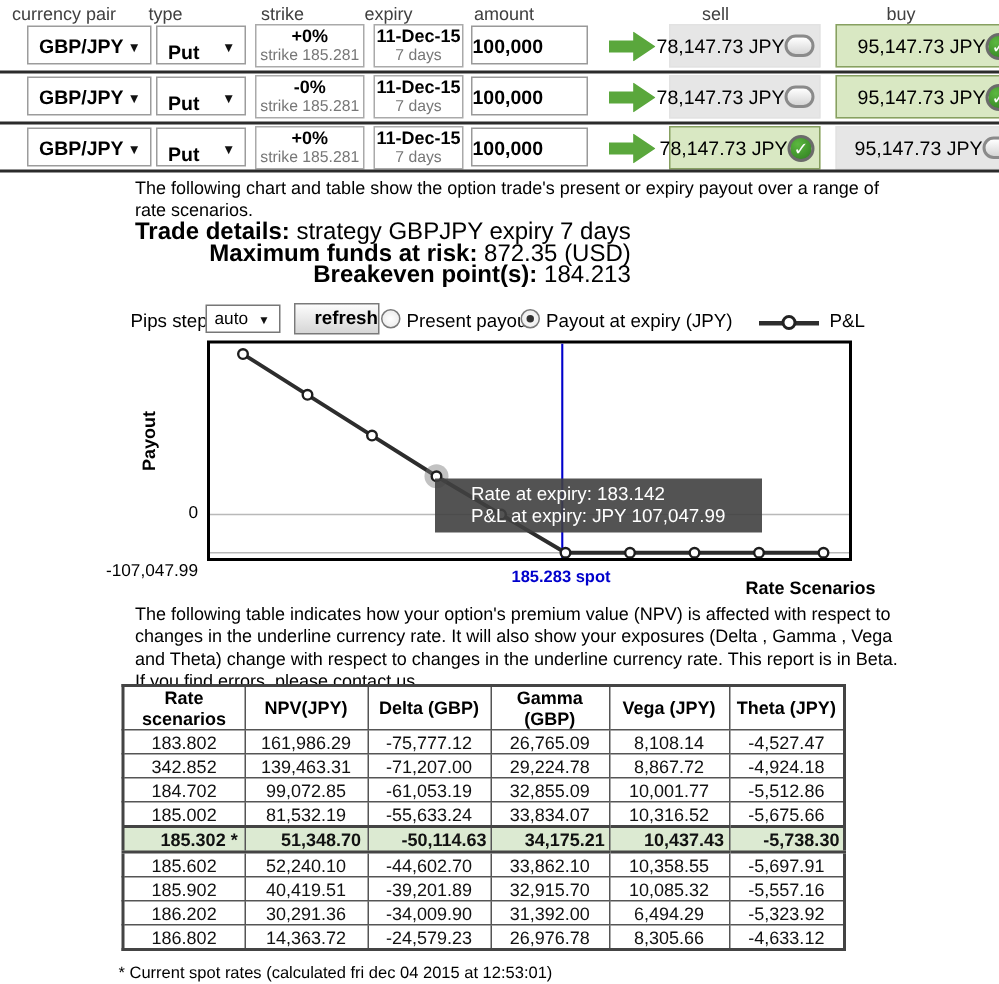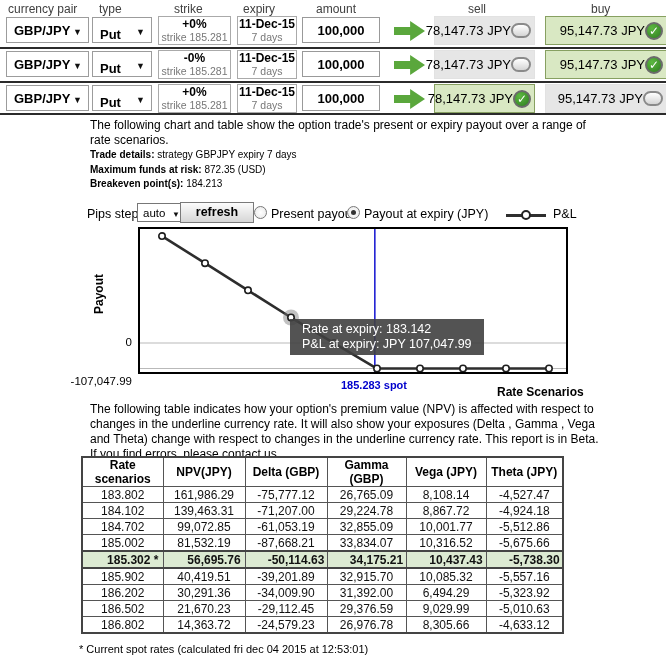--- a/index.html
+++ b/index.html
@@ -2,74 +2,74 @@
 <html><head>
 <meta charset="utf-8">
 <style>
   html,body{margin:0;padding:0;}
   body{
     width:666px;height:656px;position:relative;background:#fff;overflow:hidden;
     font-family:"Liberation Sans","DejaVu Sans",sans-serif;color:#000;
   }
   
   .col-head{position:absolute;top:2px;font-size:12px;color:#404040;}
-  .order-row{position:absolute;left:4px;width:568px;height:31px;}
+  .order-row{position:absolute;left:16px;width:568px;height:31px;}
   .sep{position:absolute;left:0;width:666px;height:2px;background:#2b2b2b;}
   .sel{position:absolute;top:1px;height:26px;border:1px solid #9c9c9c;background:#fff;
        display:flex;align-items:center;padding-left:7px;font-size:13px;font-weight:bold;box-sizing:border-box;}
   .sel1{left:2px;width:83px;}
   .sel2{left:88px;width:60px;align-items:flex-end;}
   .caret{position:absolute;right:6px;top:50%;transform:translateY(-50%);}
   .caret::after{content:"▼";font-size:9px;color:#111;}
   .twoline{position:absolute;top:0;height:29px;border:1px solid #aaa;background:#fff;
        display:flex;flex-direction:column;align-items:center;justify-content:center;box-sizing:border-box;}
   .strike{left:154px;width:73px;}
   .expiry{left:233px;width:60px;}
   .l1{font-size:12px;font-weight:bold;line-height:13px;}
   .l2{font-size:10.5px;color:#777;line-height:12px;}
   .amount{position:absolute;left:298px;top:1px;width:78px;height:26px;border:1px solid #999;
-       text-align:center;font-size:13px;font-weight:bold;font-family:inherit;box-sizing:border-box;padding:0;background:#fff;}
+       font-size:13px;font-weight:bold;font-family:inherit;box-sizing:border-box;padding:0;background:#fff;}
   .arrow{position:absolute;left:390px;top:5px;width:31px;height:20px;background:#5aa73c;
        clip-path:polygon(0 30%,52% 30%,52% 0,100% 50%,52% 100%,52% 70%,0 70%);}
   .paybox{position:absolute;top:0;height:29px;background:#e6e6e6;border:1px solid #e2e2e2;
        display:flex;align-items:center;justify-content:flex-end;font-size:13px;box-sizing:border-box;}
   .paybox.sell{left:430px;width:101px;}
   .paybox.buy{left:541px;width:122px;}
   .paybox.selected{background:#d9e8c3;border:1px solid #87a061;}
   .payval{white-space:nowrap;margin-left:40px;}
   .chk{width:20px;height:15px;border:2px solid #8a8a8a;border-radius:9px;
        background:linear-gradient(#ffffff,#d5d5d5);margin:0 3px 0 0;box-sizing:border-box;flex:0 0 auto;}
   .chk.checked{width:18px;height:18px;border-radius:50%;border:2px solid #6b6b6b;
        background:radial-gradient(circle at 35% 30%,#5cb840,#2e7d1f);
        display:flex;align-items:center;justify-content:center;}
   .chk.checked::after{content:"✓";color:#fff;font-size:12px;font-weight:bold;line-height:1;}
   
   .para{position:absolute;font-size:12px;line-height:15px;color:#000;}
   #para1{left:90px;top:118px;width:508px;}
-  .details{position:absolute;left:90px;top:148px;font-size:10px;line-height:14.5px;}
+  .details{position:absolute;left:90px;top:148px;font-size:16px;line-height:14.5px;text-align:right;}
   
   .ctl-label{position:absolute;font-size:12.5px;}
   .pips-select{position:absolute;left:137px;top:203px;width:50px;height:19px;border:1px solid #777;
        background:#fff;font-size:11.5px;display:flex;align-items:center;padding-left:5px;box-sizing:border-box;}
   .pips-select .caret::after{font-size:8px;}
-  .refresh-btn{position:absolute;left:180px;top:202px;width:74px;height:21px;
+  .refresh-btn{position:absolute;left:196px;top:202px;width:57px;height:21px;
        background:linear-gradient(#fcfcfc,#d6d6d6);border:1px solid #7a7a7a;
-       font-size:12.5px;font-weight:bold;text-align:center;line-height:19px;box-sizing:border-box;}
+       font-size:12.5px;font-weight:bold;text-align:right;line-height:19px;box-sizing:border-box;}
   .radio{position:absolute;width:13px;height:13px;border-radius:50%;border:1px solid #787878;
        background:radial-gradient(#fff,#e7e7e7);box-sizing:border-box;}
   .radio.on::after{content:"";position:absolute;left:3px;top:3px;width:5px;height:5px;border-radius:50%;background:#333;}
   .legend-line{position:absolute;left:506px;top:214px;width:40px;height:3px;background:#2e2e2e;}
   .legend-marker{position:absolute;left:521px;top:210px;width:6px;height:6px;border:2px solid #222;border-radius:50%;background:#fff;}
   
   .chart{position:absolute;left:138px;top:227px;width:430px;height:147px;border:2px solid #000;box-sizing:border-box;background:#fff;}
   .ylabel{position:absolute;left:99px;top:294px;transform:translate(-50%,-50%) rotate(-90deg);
        font-size:12px;font-weight:bold;white-space:nowrap;}
   .ytick{position:absolute;left:58px;width:74px;text-align:right;font-size:11.5px;}
   .tooltip{position:absolute;left:150px;top:90px;background:rgba(64,64,64,0.9);color:#fff;
-       font-size:12.5px;line-height:15px;padding:3px 12px;white-space:nowrap;}
+       font-size:12.5px;line-height:15px;padding:3px 24px;white-space:nowrap;}
   .spot-label{position:absolute;left:331px;top:379px;width:86px;text-align:center;
        color:#0000cc;font-size:11px;font-weight:bold;}
   .xlabel{position:absolute;left:497px;top:385px;font-size:12px;font-weight:bold;}
   #para2{left:90px;top:402px;width:512px;}
   
   .npv-table{position:absolute;left:81px;top:456px;width:481px;border-collapse:collapse;
        table-layout:fixed;font-size:12px;border:2px solid #444;}
   .npv-table th{border:1px solid #555;font-weight:bold;height:16px;padding:0 1px;text-align:center;background:#fff;}
   .npv-table td{border:1px solid #555;height:15px;padding:0 1px;text-align:center;color:#111;}
   .npv-table tr.highlight td{background:#dcead2;font-weight:bold;border-top:2px solid #444;border-bottom:2px solid #444;padding-left:21px;}
@@ -251,76 +251,76 @@
   <tbody>
       <tr>
         <td>183.802</td>
         <td>161,986.29</td>
         <td>-75,777.12</td>
         <td>26,765.09</td>
         <td>8,108.14</td>
         <td>-4,527.47</td>
       </tr>
       <tr>
-        <td>184.102</td>
+        <td>342.852</td>
         <td>139,463.31</td>
         <td>-71,207.00</td>
         <td>29,224.78</td>
         <td>8,867.72</td>
         <td>-4,924.18</td>
       </tr>
       <tr>
         <td>184.702</td>
         <td>99,072.85</td>
         <td>-61,053.19</td>
         <td>32,855.09</td>
         <td>10,001.77</td>
         <td>-5,512.86</td>
       </tr>
       <tr>
         <td>185.002</td>
         <td>81,532.19</td>
-        <td>-87,668.21</td>
+        <td>-55,633.24</td>
         <td>33,834.07</td>
         <td>10,316.52</td>
         <td>-5,675.66</td>
       </tr>
       <tr class="highlight">
         <td>185.302 *</td>
-        <td>56,695.76</td>
+        <td>51,348.70</td>
         <td>-50,114.63</td>
         <td>34,175.21</td>
         <td>10,437.43</td>
         <td>-5,738.30</td>
+      </tr>
+      <tr>
+        <td>185.602</td>
+        <td>52,240.10</td>
+        <td>-44,602.70</td>
+        <td>33,862.10</td>
+        <td>10,358.55</td>
+        <td>-5,697.91</td>
       </tr>
       <tr>
         <td>185.902</td>
         <td>40,419.51</td>
         <td>-39,201.89</td>
         <td>32,915.70</td>
         <td>10,085.32</td>
         <td>-5,557.16</td>
       </tr>
       <tr>
         <td>186.202</td>
         <td>30,291.36</td>
         <td>-34,009.90</td>
         <td>31,392.00</td>
         <td>6,494.29</td>
         <td>-5,323.92</td>
       </tr>
       <tr>
-        <td>186.502</td>
-        <td>21,670.23</td>
-        <td>-29,112.45</td>
-        <td>29,376.59</td>
-        <td>9,029.99</td>
-        <td>-5,010.63</td>
-      </tr>
-      <tr>
         <td>186.802</td>
         <td>14,363.72</td>
         <td>-24,579.23</td>
         <td>26,976.78</td>
         <td>8,305.66</td>
         <td>-4,633.12</td>
       </tr>
     </tbody>
 </table>
 

